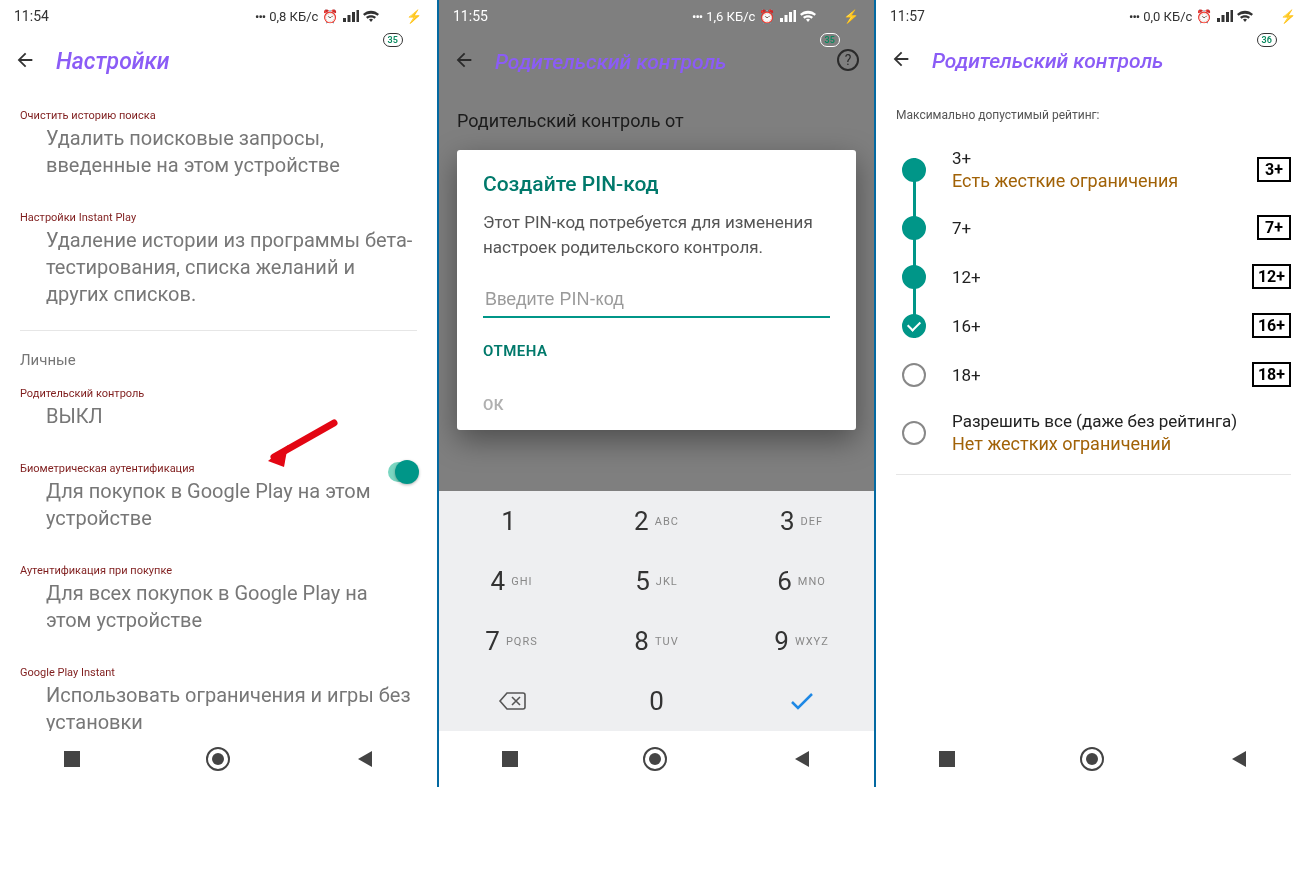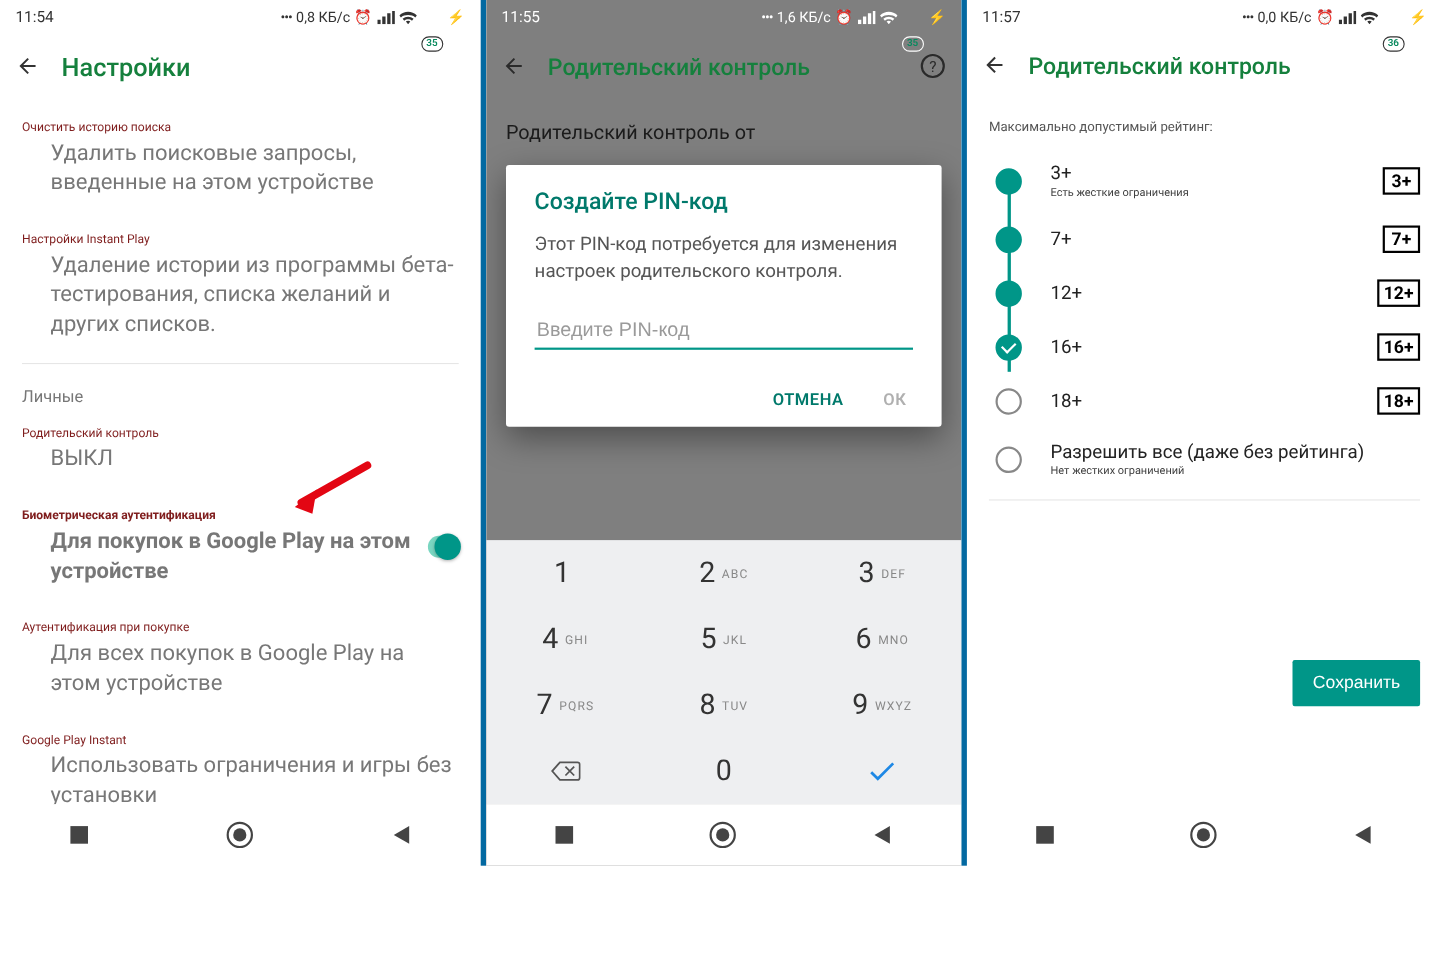--- a/index.html
+++ b/index.html
@@ -11,21 +11,21 @@
     display: flex;
     position: relative;
   }
   .phone {
     width: 437px;
     height: 787px;
     position: relative;
     background: #fff;
     overflow: hidden;
   }
-  .phone + .phone { border-left: 5px solid #0369a1; }
+  .phone + .phone { border-left: 2px solid #0369a1; }
   
   .status-bar {
     display: flex;
     justify-content: space-between;
     align-items: center;
     height: 32px;
     padding: 0 14px;
     font-size: 14px;
     color: #333;
   }
@@ -35,31 +35,31 @@
     border: 1.5px solid #333; border-radius: 8px;
     font-size: 9px; padding: 0 4px; line-height: 12px;
     color: #0a8a5f; font-weight: 600; margin-top: 48px;
   }
   
   .app-bar {
     display: flex; align-items: center;
     padding: 16px 14px 18px 14px;
     gap: 20px;
   }
-  .app-title { font-size: 23px; font-weight: 500; color: #15803d; }
+  .app-title { font-size: 23px; font-weight: 500; color: #8b5cf6; font-style: italic; }
   .back-icon, .help-icon { cursor: pointer; }
   .help-icon { margin-left: auto; }
   
   .section { padding: 0 20px; }
   .item { padding: 16px 0; }
   .item-title { font-size: 11px; color: #7f1d1d; margin-bottom: 3px; }
   .item-sub { font-size: 20px; color: #777; line-height: 1.35; margin-left: 26px; }
   .divider { height: 1px; background: #e6e6e6; margin: 6px 0 10px 0; }
   .section-label { font-size: 15px; color: #777; padding: 10px 0 2px 0; }
-  .row { display: flex; align-items: center; justify-content: space-between; font-weight: bold; }
+  .row { display: flex; align-items: flex-start; justify-content: space-between; }
   .toggle {
     width: 36px; height: 20px; border-radius: 10px; background: #7ad6c1;
     position: relative;
   }
   .toggle::after {
     content: ""; position: absolute; right: -2px; top: -2px;
     width: 24px; height: 24px; border-radius: 50%;
     background: #009688; box-shadow: 0 1px 3px rgba(0,0,0,0.3);
   }
   
@@ -79,21 +79,21 @@
     padding:22px 26px 16px 26px;
   }
   .dialog-title { color:#00796b; font-size:21px; font-weight:500; margin-bottom:14px; }
   .dialog-text { color:#555; font-size:17px; line-height:1.45; }
   .dialog-input {
     width:100%; border:none; border-bottom:2px solid #009688;
     font-size:18px; padding:8px 2px 6px 2px; margin-top:22px;
     outline:none; color:#333;
   }
   .dialog-input::placeholder { color:#9a9a9a; }
-  .dialog-actions { display:flex; justify-content:flex-end; gap:36px; margin-top:36px; padding-right:6px; }
+  .dialog-actions { display:flex; gap:36px; margin-top:24px; padding-right:6px;flex-direction:column; }
   .dialog-btn { font-size:15px; font-weight:600; color:#00796b; letter-spacing:0.5px; cursor:pointer; }
   .dialog-btn.disabled { color:#b0b0b0; }
   
   .music-row { position:absolute; top:442px; left:0; right:0; padding:16px 22px; display:flex; gap:26px; align-items:center; }
   .music-row .icon { color:#464646; }
   .music-row .t1 { font-size:17px; color:#1b1b1b; }
   .music-row .t2 { font-size:14px; color:#3b3b3b; }
   
   .keypad {
     position:absolute; bottom:56px; left:0; right:0;
@@ -130,21 +130,21 @@
     content:""; width:10px; height:6px;
     border-left:2.5px solid #fff; border-bottom:2.5px solid #fff;
     transform:rotate(-45deg) translate(1px,-1px);
   }
   .track-line {
     position:absolute; left:17px; top:22px; width:3px;
     background:#009688; z-index:1;
   }
   .rating-text { flex:1; }
   .rating-label { font-size:17px; color:#222; }
-  .rating-sub { font-size:10px; color:#404040; margin-top:2px; }
+  .rating-sub { font-size:18px; color:#a16207; margin-top:2px; }
   .rating-badge {
     border:2.5px solid #000; padding:1px 4px;
     font-weight:700; font-size:16px; color:#000;
     min-width:34px; text-align:center;
   }
   .save-btn {
     position:absolute; right:20px; top:600px;
     background:#009688; color:#fff; border:none;
     padding:12px 18px; font-size:16px; border-radius:2px;
     cursor:pointer;
@@ -437,21 +437,20 @@
             <div class="radio-circle"></div>
           </div>
         <div class="rating-text">
           <div class="rating-label">Разрешить все (даже без рейтинга)</div>
           <div class="rating-sub">Нет жестких ограничений</div>
         </div>
       </div>
     </div>
     <div class="divider-full"></div>
   </div>
-  <button class="save-btn">Сохранить</button>
   <div class="navbar">
     <svg width="20" height="20">
         <rect x="2" y="2" width="16" height="16" fill="#444"></rect>
       </svg>
     <svg width="26" height="26">
         <circle cx="13" cy="13" r="11" fill="none" stroke="#444" stroke-width="2"></circle>
         <circle cx="13" cy="13" r="6" fill="#444"></circle>
       </svg>
     <svg width="22" height="22">
         <path d="M18 3 L4 11 L18 19 Z" fill="#444"></path>

